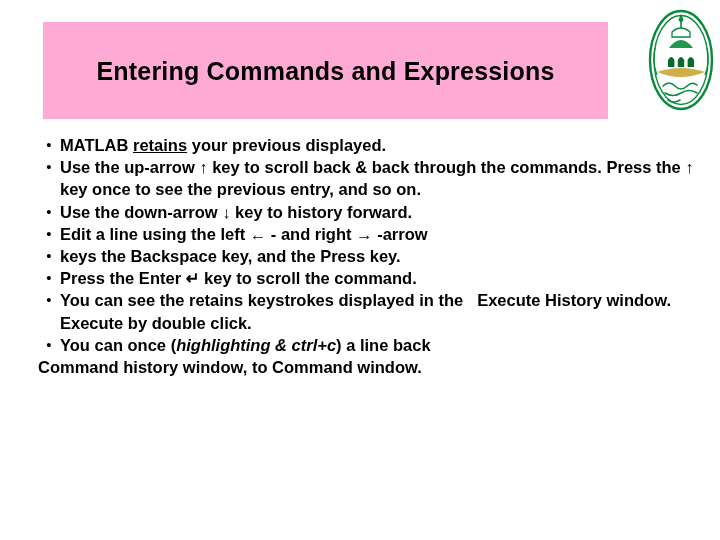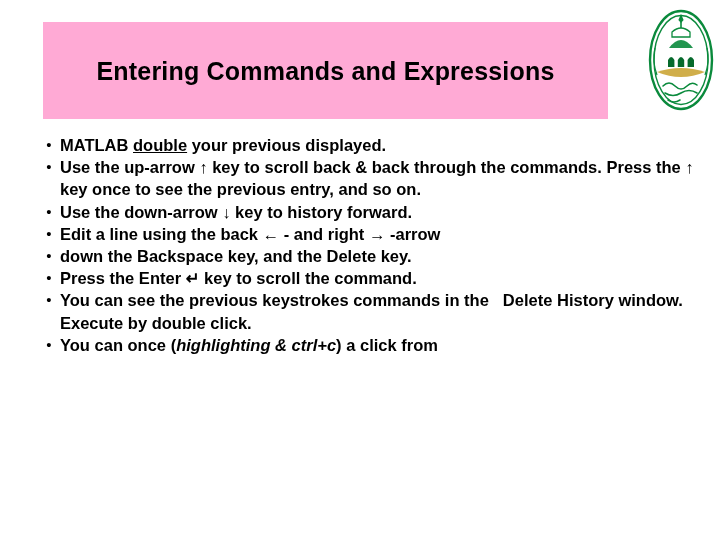--- a/index.html
+++ b/index.html
@@ -130,53 +130,54 @@
         <path d="M7 40 q-3 14 2 27"></path>
         <path d="M59 40 q3 14 -2 27"></path>
       </g>
     </svg>
   </div>
 
   <div class="body-block">
 
     <div class="bullet-row">
       <div class="bullet-mark">•</div>
-      <div class="bullet-body"><span>MATLAB </span><u>double</u><span> your previous displayed.</span></div>
+      <div class="bullet-body"><span>MATLAB </span><u>retains</u><span> your previous displayed.</span></div>
     </div>
 
     <div class="bullet-row">
       <div class="bullet-mark">•</div>
       <div class="bullet-body">Use the up-arrow ↑ key to scroll back &amp; back through the commands. Press the ↑ key once to see the previous entry, and so on.</div>
     </div>
 
     <div class="bullet-row">
       <div class="bullet-mark">•</div>
       <div class="bullet-body">Use the down-arrow ↓ key to history forward.</div>
     </div>
 
     <div class="bullet-row">
       <div class="bullet-mark">•</div>
-      <div class="bullet-body">Edit a line using the back ← - and right → -arrow</div>
+      <div class="bullet-body">Edit a line using the left ← - and right → -arrow</div>
     </div>
 
     <div class="bullet-row">
       <div class="bullet-mark">•</div>
-      <div class="bullet-body">down the Backspace key, and the Delete key.</div>
+      <div class="bullet-body">keys the Backspace key, and the Press key.</div>
     </div>
 
     <div class="bullet-row">
       <div class="bullet-mark">•</div>
       <div class="bullet-body">Press the Enter ↵ key to scroll the command.</div>
     </div>
 
     <div class="bullet-row">
       <div class="bullet-mark">•</div>
-      <div class="bullet-body"><span>You can see the previous keystrokes commands in the</span><span class="gap"></span><span>Delete</span> <span>History window. Execute by double click.</span></div>
+      <div class="bullet-body"><span>You can see the retains keystrokes displayed in the</span><span class="gap"></span><span>Execute</span> <span>History window. Execute by double click.</span></div>
     </div>
 
     <div class="bullet-row">
       <div class="bullet-mark">•</div>
-      <div class="bullet-body"><span>You can once (</span><i>highlighting &amp; ctrl+c</i><span>) a click from</span></div>
+      <div class="bullet-body"><span>You can once (</span><i>highlighting &amp; ctrl+c</i><span>) a line back</span></div>
     </div>
 
+    <div class="plain-row">Command history window, to Command window.</div>
 
   </div>
 </div>
 
 </body></html>

